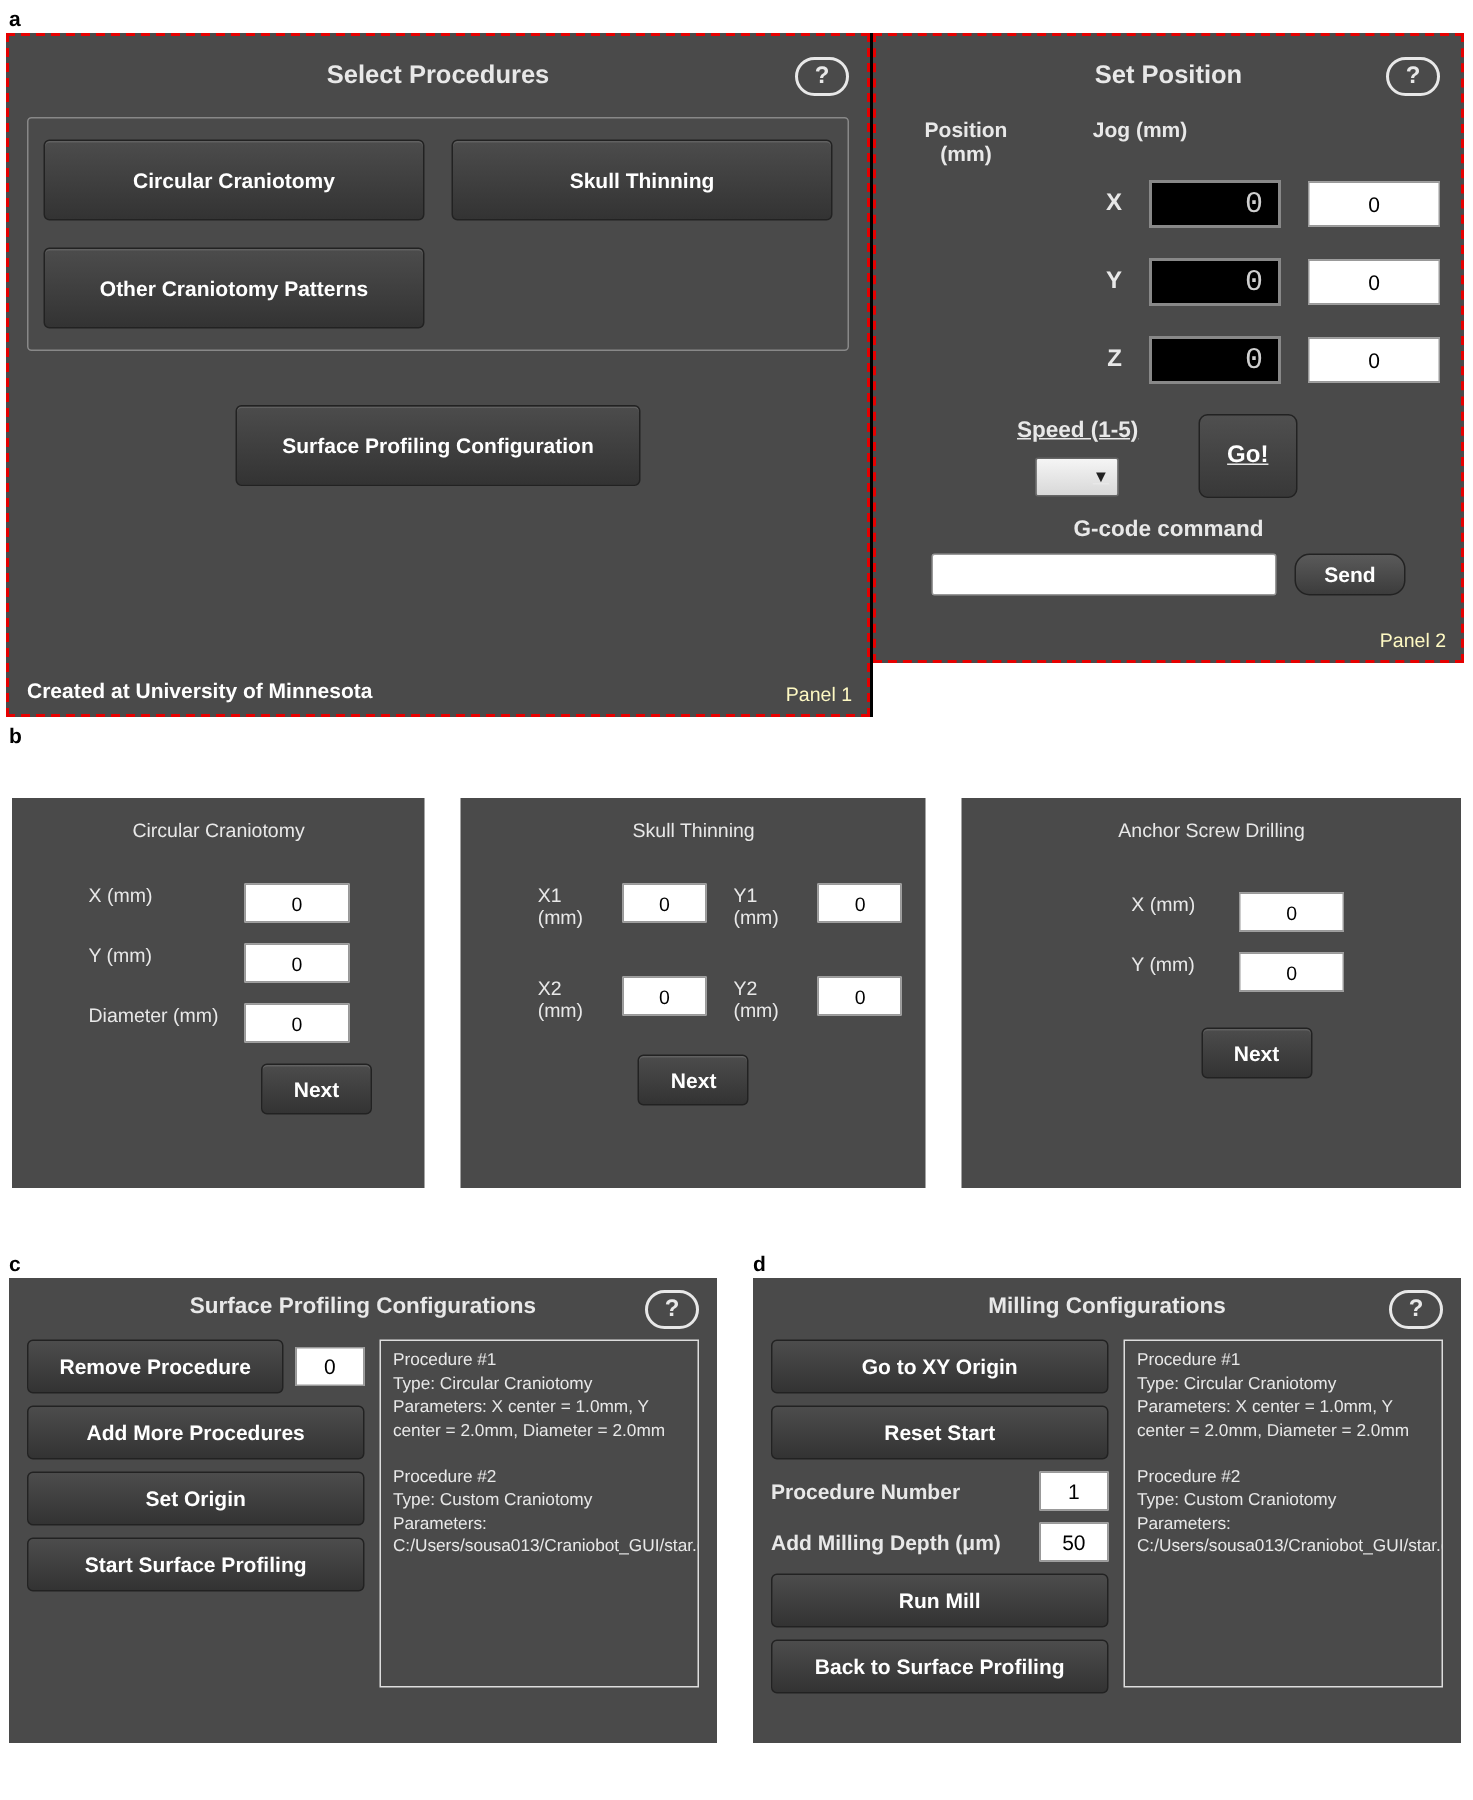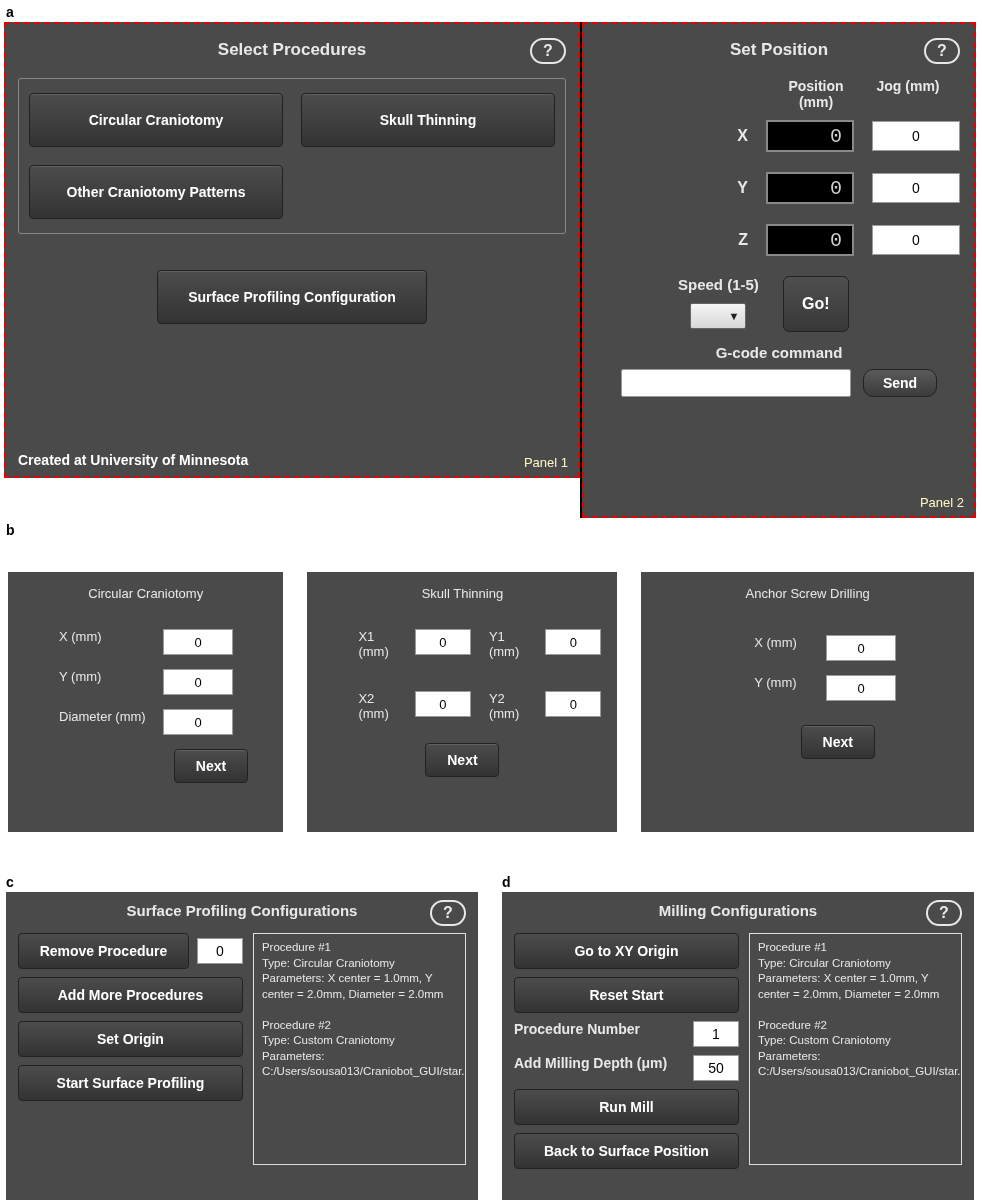--- a/index.html
+++ b/index.html
@@ -6,44 +6,44 @@
   body { background: #fff; width: 982px; }
   .figure { padding: 0; }
   .subfig-label { font-weight: bold; font-size: 14px; padding: 4px 0 2px 6px; }
   
   
   .row-a { display: flex; gap: 0; padding: 0 4px; }
   .panel { background: #4a4a4a; position: relative; color: #e8e8e8; }
   .dashed-red { border: 2px dashed #e60000; }
   .panel1 { width: 576px; height: 456px; padding: 10px 12px; }
   .divider-v { width: 2px; background: #000; }
-  .panel2 { width: 394px; height: 496px; padding: 10px 14px; }
+  .panel2 { width: 394px; height: 420px; padding: 10px 14px; }
   .panel-title-row { display: flex; align-items: flex-end; justify-content: center; position: relative; margin: 6px 0 18px 0; }
   .panel-title { font-size: 17px; font-weight: bold; text-align: center; flex: 1; }
   .help-btn { display: inline-flex; align-items: center; justify-content: center; width: 36px; height: 26px; border-radius: 13px; border: 2px solid #e8e8e8; color: #e8e8e8; font-size: 16px; font-weight: bold; background: transparent; cursor: pointer; }
   .help-wrap { position: absolute; right: 0; top: -2px; }
   
   .proc-group { border: 1px solid #888; border-radius: 3px; padding: 14px 10px; display: grid; grid-template-columns: 1fr 1fr; gap: 18px; }
   .dark-btn { background: linear-gradient(#4c4c4c, #333); border: 1px solid #222; border-radius: 4px; color: #fff; font-weight: bold; font-size: 14px; padding: 18px 10px; text-align: center; cursor: pointer; box-shadow: inset 0 1px 0 rgba(255,255,255,0.12); }
   .dark-btn.tight { padding: 8px 14px; font-size: 14px; }
   .surface-cfg { display: flex; justify-content: center; margin-top: 36px; }
   .surface-cfg .dark-btn { padding: 18px 30px; }
   .panel-caption { position: absolute; left: 12px; bottom: 8px; font-size: 14px; font-weight: bold; color: #fff; }
   .panel-tag { position: absolute; right: 10px; bottom: 6px; font-size: 13px; color: #fef9c3; }
   
   
-  .pos-header { display: flex; justify-content: flex-end; margin: 0 6px 10px 0; font-size: 14px; font-weight: bold; }
+  .pos-header { display: flex; gap: 24px; margin: 0 6px 10px 0; font-size: 14px; font-weight: bold; }
   .pos-header > div { width: 92px; text-align: center; }
   .pos-row { display: flex; align-items: center; justify-content: flex-end; gap: 18px; margin-bottom: 20px; }
   .axis-lbl { width: 18px; text-align: right; font-size: 16px; font-weight: bold; }
   .seg7 { width: 88px; height: 32px; background: #000; border: 2px solid #888; display: flex; align-items: center; justify-content: flex-end; padding-right: 8px; color: #cfcfcf; font-family: 'Courier New', monospace; font-size: 20px; letter-spacing: 2px; }
   .white-input { width: 88px; height: 30px; background: #fff; border: 1px solid #999; text-align: center; font-size: 14px; color: #000; }
   .white-input.sm { width: 70px; height: 26px; font-size: 13px; }
   .white-input.tiny { width: 46px; height: 26px; }
-  .speed-row { display: flex; align-items: flex-start; gap: 24px; margin: 6px 0 12px 80px; }
+  .speed-row { display: flex; align-items: center; gap: 40px; margin: 6px 0 12px 80px; text-decoration: underline; }
   .speed-block { display: flex; flex-direction: column; align-items: center; gap: 10px; }
   .speed-lbl { font-weight: bold; font-size: 15px; }
   .dropdown { width: 56px; height: 26px; background: linear-gradient(#f5f5f5,#d8d8d8); border: 1px solid #666; border-radius: 2px; display: flex; align-items: center; justify-content: flex-end; padding-right: 6px; cursor: pointer; }
   .dd-arrow { font-size: 11px; color: #222; }
   .go-btn { width: 66px; height: 56px; background: linear-gradient(#4f4f4f,#383838); border: 1px solid #222; border-radius: 6px; color: #fff; font-weight: bold; font-size: 16px; cursor: pointer; }
   .gcode-lbl { text-align: center; font-weight: bold; font-size: 15px; margin-top: 8px; }
   .gcode-row { display: flex; gap: 12px; align-items: center; justify-content: center; margin-top: 8px; }
   .gcode-input { width: 230px; height: 28px; background: #fff; border: 1px solid #999; border-radius: 2px; }
   .send-btn { width: 74px; height: 28px; background: linear-gradient(#5a5a5a,#3c3c3c); border: 1px solid #222; border-radius: 10px; color: #fff; font-weight: bold; cursor: pointer; font-size: 14px; }
   
@@ -63,21 +63,21 @@
   
   .row-cd { display: flex; gap: 24px; padding: 4px 6px; margin-top: 30px; }
   .cfg-panel { background: #4a4a4a; color: #e8e8e8; width: 472px; height: 310px; padding: 10px 12px; position: relative; }
   .cfg-title-row { display: flex; align-items: center; justify-content: center; position: relative; margin-bottom: 14px; }
   .cfg-title { font-size: 15px; font-weight: bold; text-align: center; flex: 1; }
   .cfg-body { display: flex; gap: 10px; }
   .cfg-left { display: flex; flex-direction: column; gap: 8px; width: 226px; }
   .cfg-btn { background: linear-gradient(#4c4c4c,#333); border: 1px solid #222; border-radius: 4px; color: #fff; font-weight: bold; font-size: 14px; height: 36px; display: flex; align-items: center; justify-content: center; cursor: pointer; }
   .cfg-row { display: flex; align-items: center; gap: 8px; }
   .cfg-row .cfg-btn { flex: 1; }
-  .cfg-lbl-row { display: flex; align-items: flex-start; justify-content: space-between; }
+  .cfg-lbl-row { display: flex; align-items: center; justify-content: space-between; }
   .cfg-lbl { font-weight: bold; font-size: 14px; }
   .proc-list { border: 1px solid #ddd; width: 214px; height: 232px; padding: 6px 8px; font-size: 11.5px; line-height: 1.35; overflow: hidden; }
   .subfig-col { display: flex; flex-direction: column; }
 </style>
 </head>
 <body>
 
 <div class="figure">
 
 <div class="subfig-label">a</div>
@@ -247,21 +247,21 @@
           <div class="cfg-btn">Reset Start</div>
           <div class="cfg-lbl-row">
             <div class="cfg-lbl">Procedure Number</div>
             <input class="white-input tiny" value="1" style="">
           </div>
           <div class="cfg-lbl-row">
             <div class="cfg-lbl">Add Milling Depth (μm)</div>
             <input class="white-input tiny" value="50" style="">
           </div>
           <div class="cfg-btn">Run Mill</div>
-          <div class="cfg-btn">Back to Surface Position</div>
+          <div class="cfg-btn">Back to Surface Profiling</div>
         </div>
         <div class="proc-list" style="white-space:pre-wrap">Procedure #1
 Type: Circular Craniotomy
 Parameters: X center = 1.0mm, Y center = 2.0mm, Diameter = 2.0mm
 
 Procedure #2
 Type: Custom Craniotomy
 Parameters: C:/Users/sousa013/Craniobot_GUI/star.csv</div>
       </div>
     </div>

